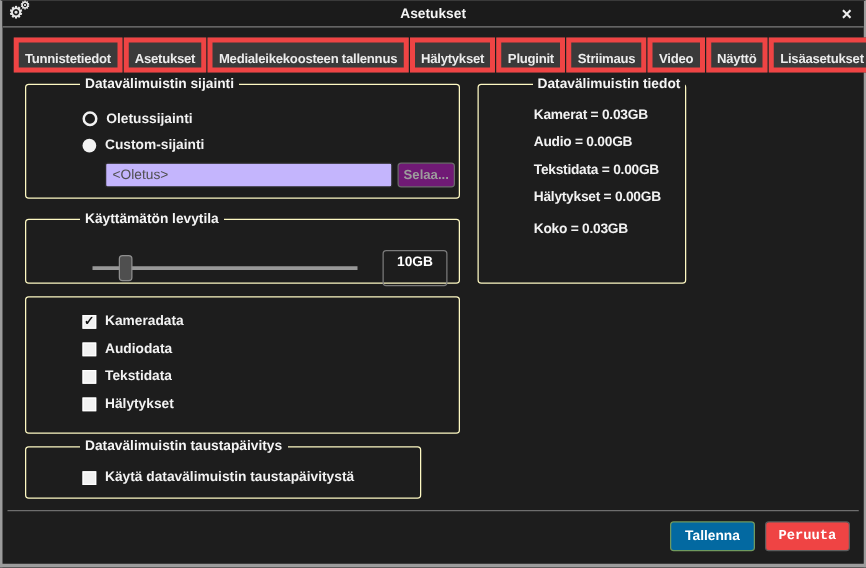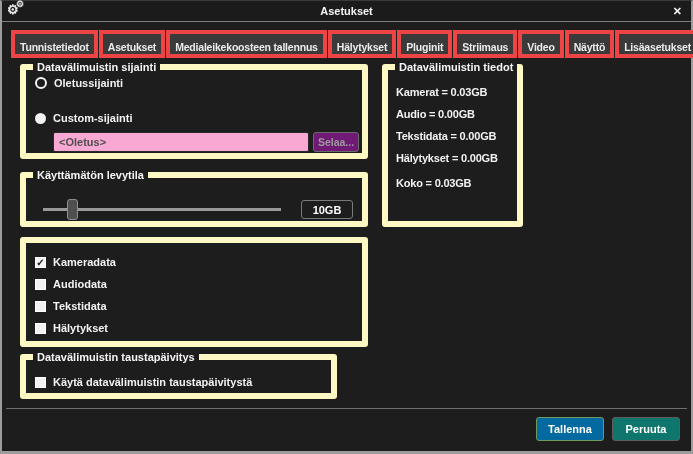--- a/index.html
+++ b/index.html
@@ -60,50 +60,51 @@
   .tab.active {
     background: #151515;
     border: 1px solid #5f5f5f;
     border-bottom-color: #151515;
     height: 34px; line-height: 32px;
     color: #ffffff;
   }
   
   fieldset {
     position: absolute;
-    border: 6px solid #fef9c3;
+    border: 1px solid #fef9c3;
     border-radius: 3px;
     background: transparent;
+    padding-left: 36px;
   }
   legend {
     margin-left: 7px; padding: 0 4px;
     font-size: 11px; font-weight: bold; color: #f5f5f5;
     white-space: nowrap;
   }
   .fs-location { left: 18px; top: 60px;  width: 348px; height: 98px; }
   .fs-disk     { left: 18px; top: 168px; width: 348px; height: 58px; }
   .fs-usage    { left: 18px; top: 236px; width: 348px; height: 110px; }
   .fs-bg       { left: 18px; top: 350px; width: 317px; height: 48px; }
   .fs-info     { left: 380px; top: 60px; width: 122px; height: 166px; }
   
   .ctl-row { display: flex; align-items: center; gap: 7px; margin-left: 9px; cursor: pointer; }
-  .radio-row { margin-top: 23px; }
-  .radio-row:first-of-type { margin-top: 4px; }
+  .radio-row { margin-top: 9px; }
+  .radio-row:first-of-type { margin-top: 16px; }
   .radio {
     width: 11px; height: 11px; border-radius: 50%;
     background: #f2f2f2; flex: 0 0 auto;
   }
   .radio.selected { background: #1d1d1d; border: 2.5px solid #f2f2f2; width: 12px; height: 12px; }
   .path-row { display: flex; align-items: center; gap: 4px; margin: 8px 3px 0 27px; }
   .path-input {
     flex: 1; height: 20px;
-    background: #f9a8d4; color: #4f4f4f;
+    background: #c4b5fd; color: #4f4f4f;
     border: 1px solid #2a2a2a; border-radius: 2px;
     font-family: "Liberation Sans", sans-serif;
-    font-size: 11px; font-weight: bold;
+    font-size: 11px; font-weight: normal;
     padding: 0 5px;
   }
   .browse-btn {
     width: 46px; height: 20px;
     background: #701a75; color: #9c9c9c;
     border: 1px solid #6a6a6a; border-radius: 3px;
     font-family: "Liberation Sans", sans-serif;
     font-size: 10.5px; font-weight: bold;
   }
   
@@ -111,21 +112,21 @@
   .slider-track {
     flex: 1; height: 3px; background: #989898; position: relative; cursor: pointer;
   }
   .slider-thumb {
     position: absolute; top: -9px; left: 9%;
     width: 11px; height: 21px;
     background: #4f4f4f; border: 1px solid #8f8f8f; border-radius: 3px;
     cursor: grab;
   }
   .value-box {
-    width: 52px; height: 19px; line-height: 19px;
+    width: 52px; height: 29px; line-height: 19px;
     text-align: center;
     border: 1px solid #7a7a7a; border-radius: 3px;
     color: #ffffff; font-size: 11px;
     flex: 0 0 auto;
   }
   
   .check-row { margin-top: 10px; }
   .check-row:first-of-type { margin-top: 13px; }
   .checkbox {
     width: 11px; height: 11px; background: #f2f2f2;
@@ -149,21 +150,21 @@
     position: absolute; top: 416px; right: 11px;
     display: flex; gap: 8px;
   }
   .btn {
     height: 24px; border-radius: 3px;
     font-family: "Liberation Sans", sans-serif;
     font-size: 11px; font-weight: bold; color: #ffffff;
     cursor: pointer;
   }
   .btn-save   { width: 68px; background: #0369a1; border: 1px solid #70995e; }
-  .btn-cancel { width: 68px; background: #0f766e; border: 1px solid #5c5c5c; }
+  .btn-cancel { width: 68px; background: #ef4444; border: 1px solid #5c5c5c; font-family: Liberation Mono, monospace; }
 </style>
 </head>
 <body>
 
 <div class="window">
 
   <div class="titlebar">
     <span class="gear-wrap">
       <span class="gear-main">⚙</span>
       <span class="gear-small">⚙</span>

